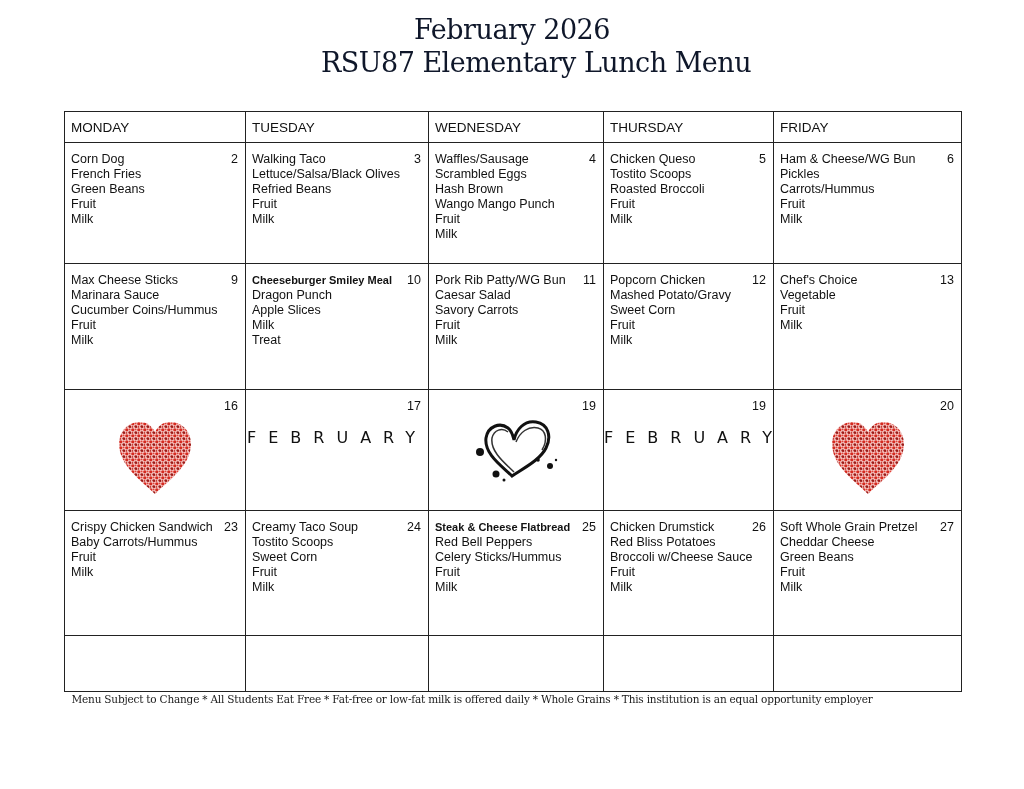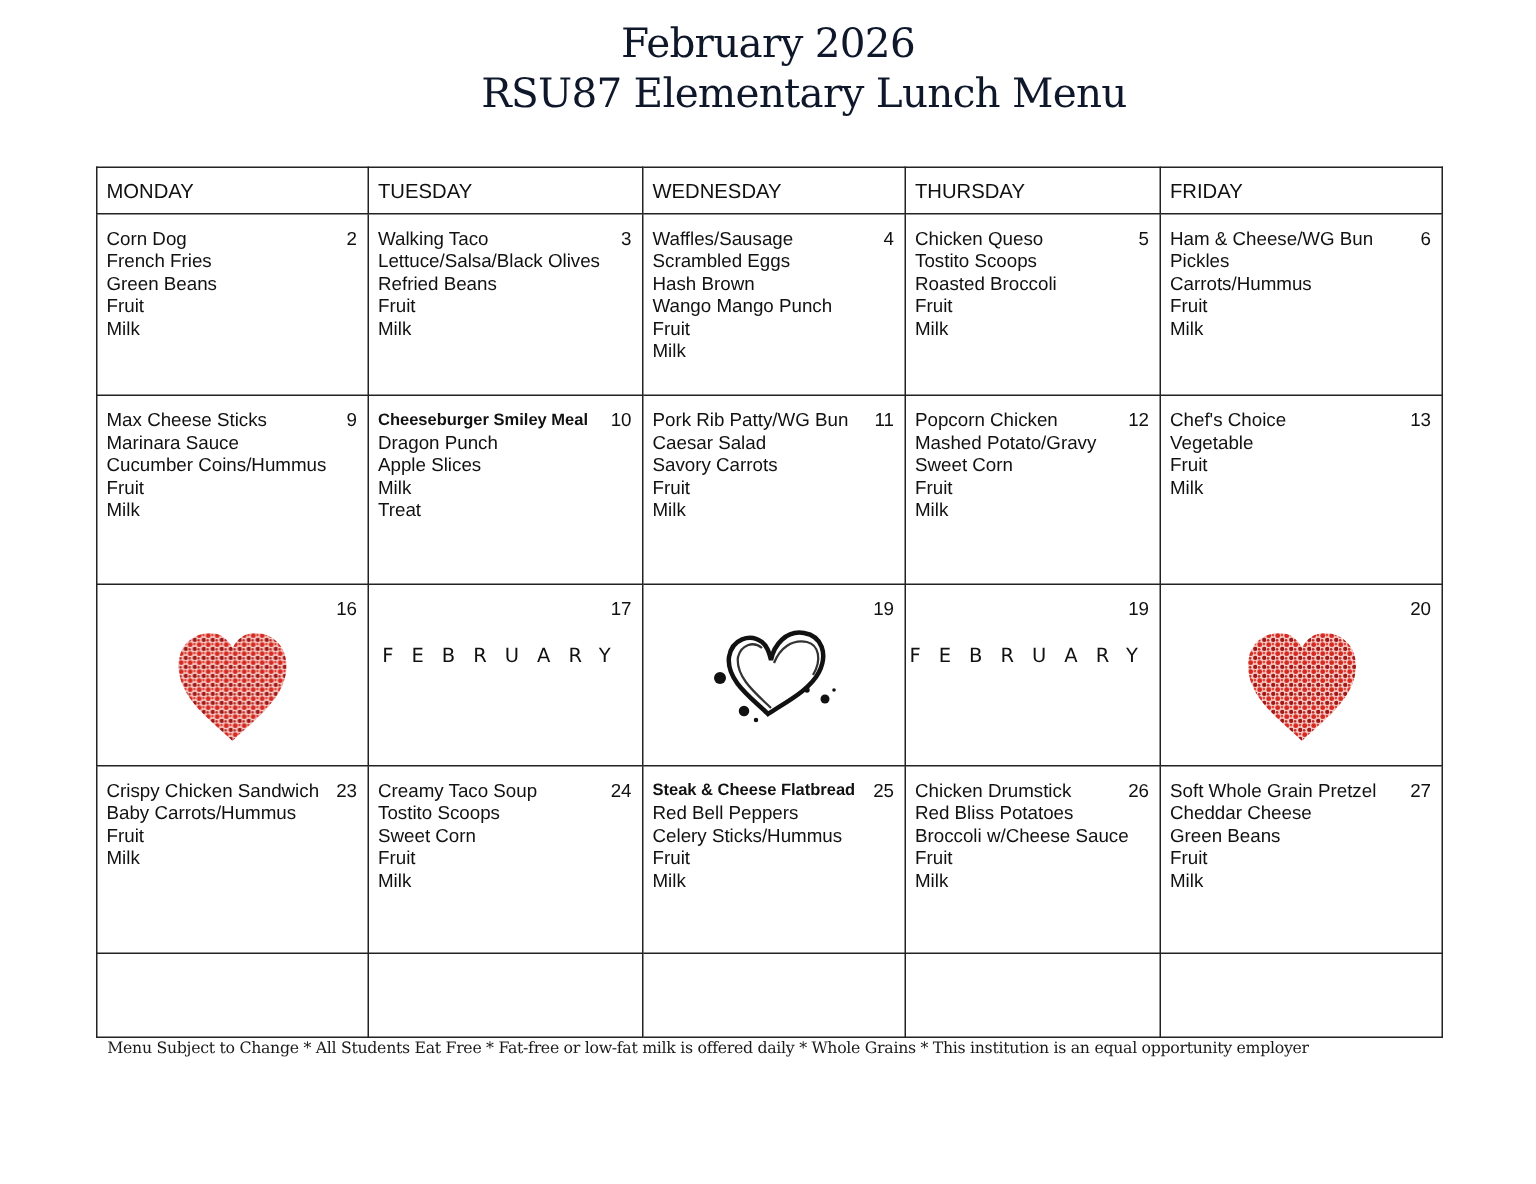--- a/index.html
+++ b/index.html
@@ -27,21 +27,21 @@
   tr.r2 td { height:125px; }
   tr.r3 td { height:120px; }
   tr.r4 td { height:124px; }
   tr.r5 td { height:55px; }
   .cell { padding:9px 8px 0 6px; line-height:15px; }
   .item { display:block; white-space:nowrap; }
   .item.small { font-size:11px;font-weight:bold; }
   .daynum { position:absolute; top:9px; right:7px; line-height:15px; background:#fff; padding-left:2px; }
   .spaced {
     position:absolute; top:40px; left:0; right:0; text-align:center;
-    font-family:"DejaVu Sans", sans-serif; font-size:13px; letter-spacing:12px;
+    font-family:"DejaVu Sans", sans-serif; font-size:16px; letter-spacing:12px;
   }
   .heart { position:absolute; left:50%; top:26px; transform:translateX(-50%); }
   .footer {
     position:absolute; top:693px; left:0; width:944px; text-align:center;
     font-family:"DejaVu Serif", serif; font-size:10.5px; color:#1a1a1a; letter-spacing:-0.2px;
   }
 </style>
 </head>
 <body>
 

